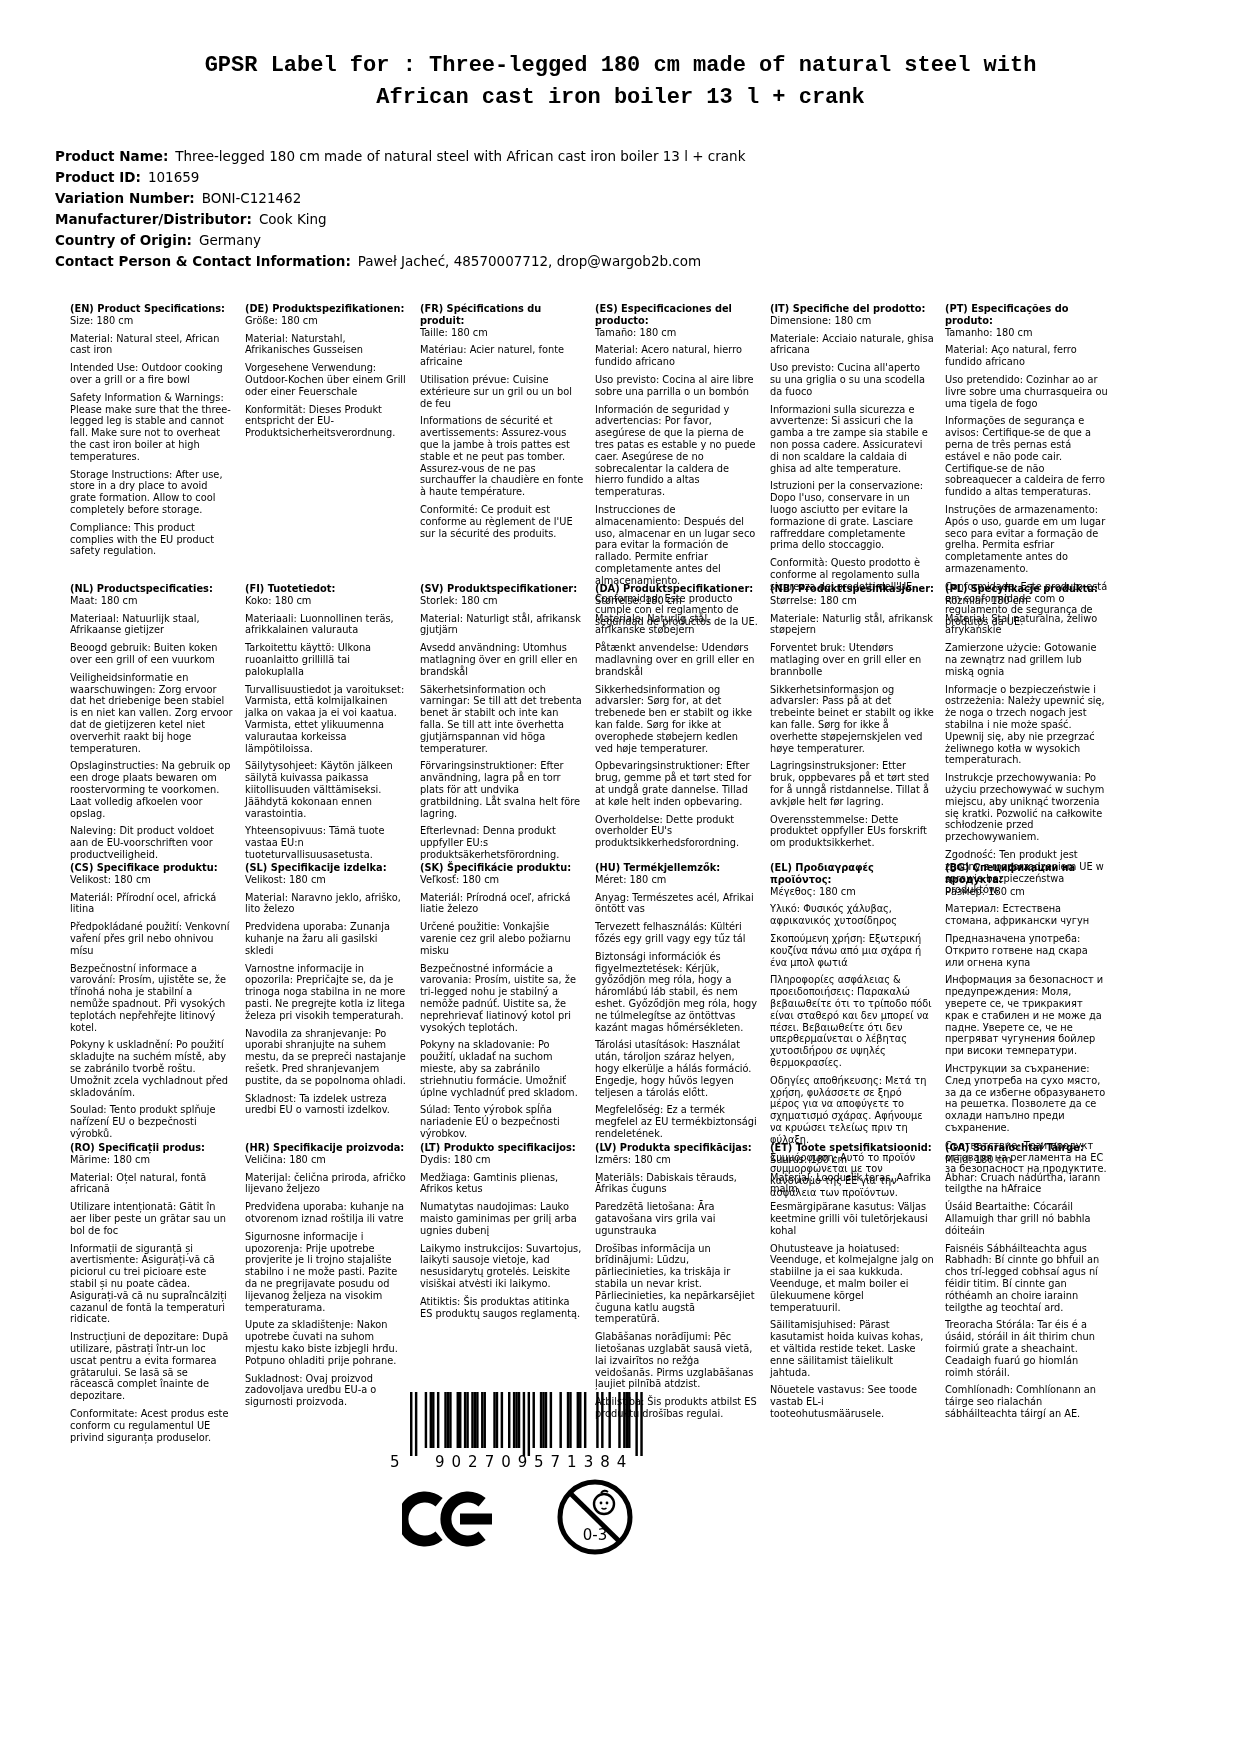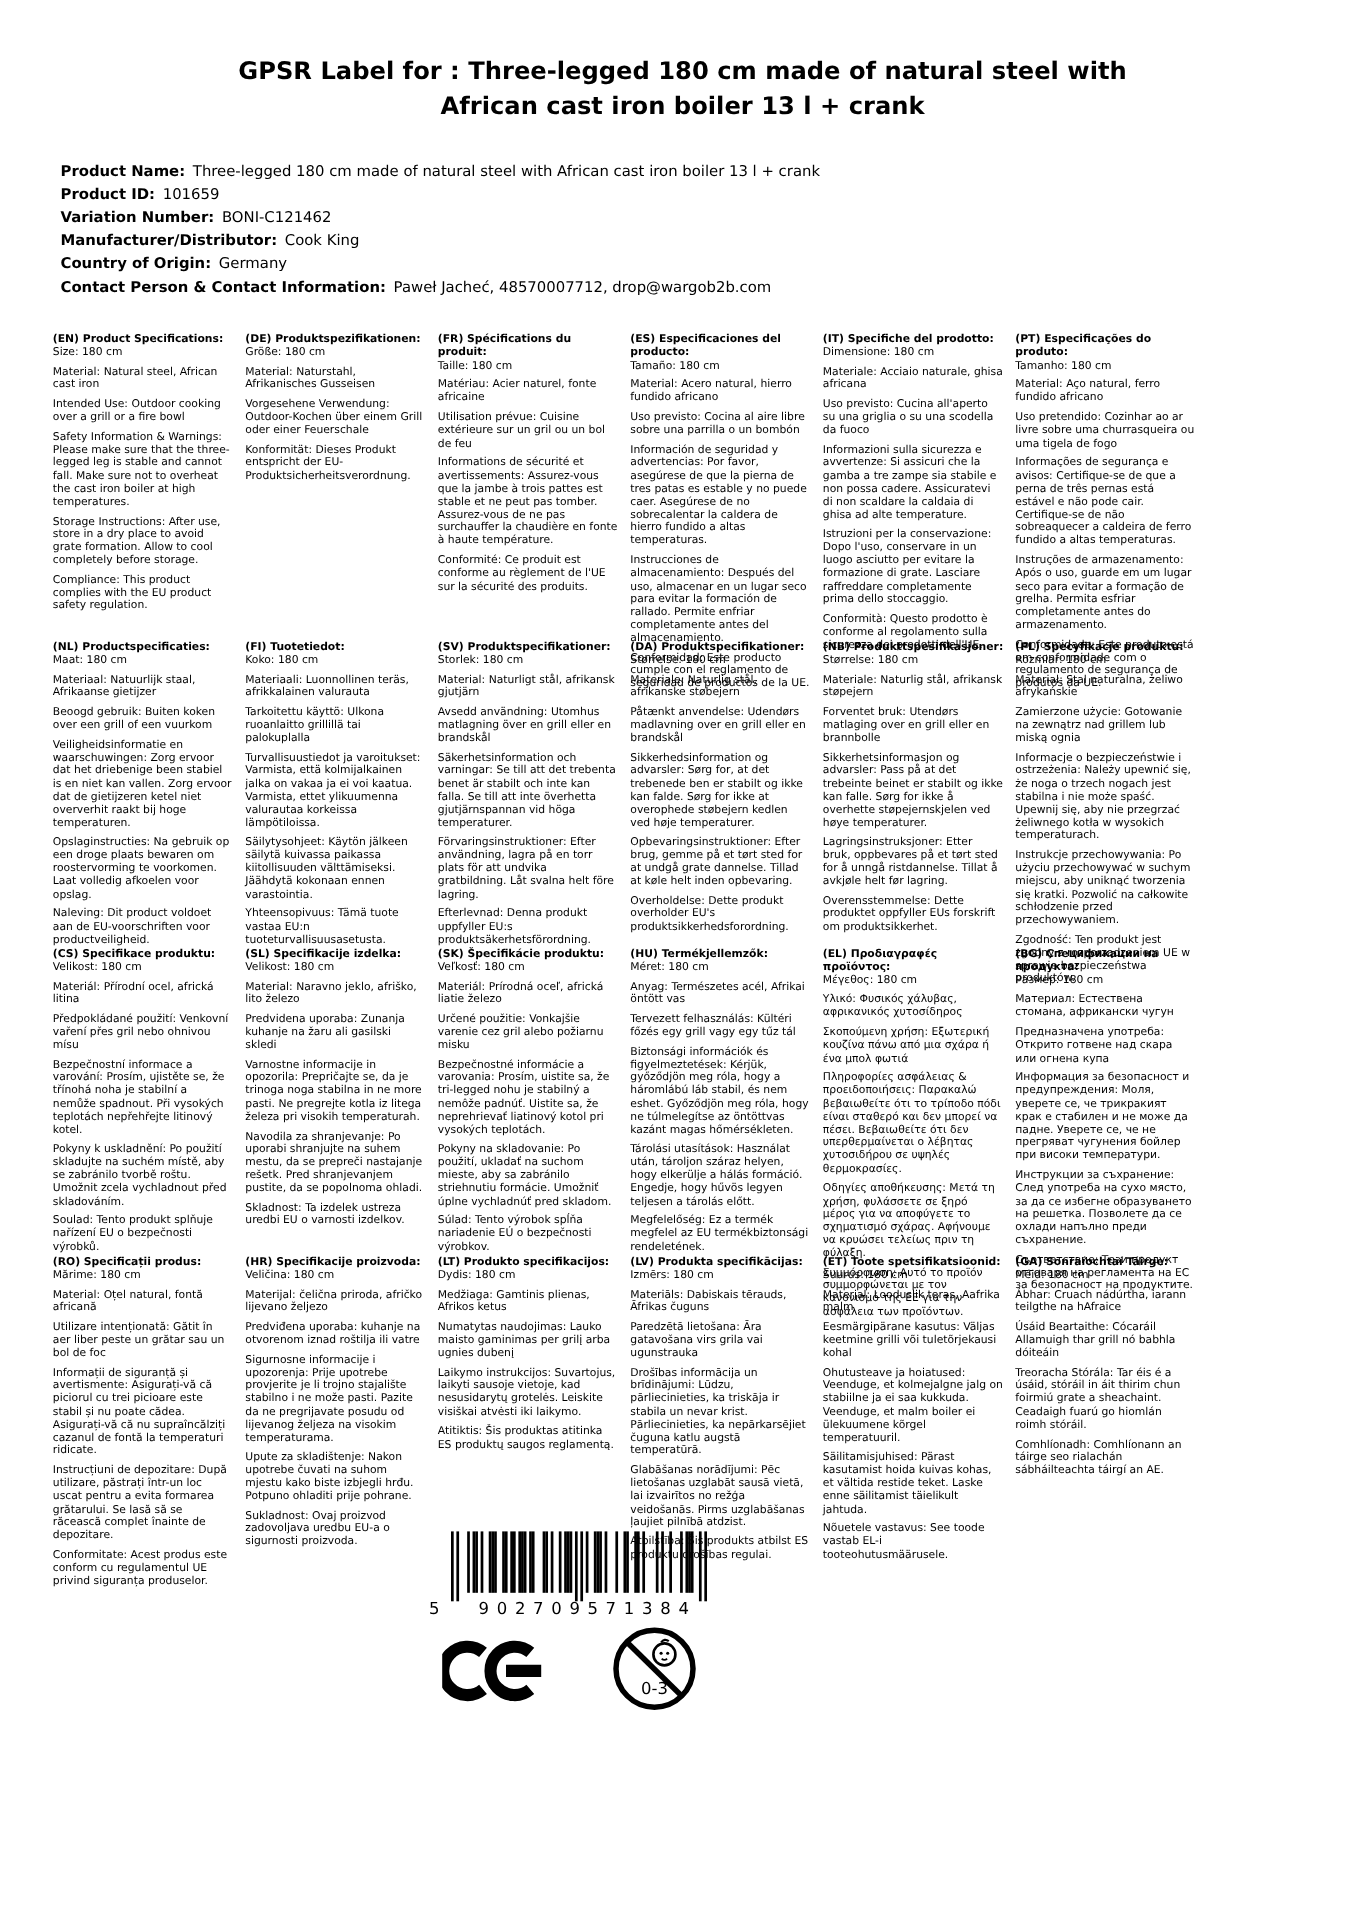--- a/index.html
+++ b/index.html
@@ -3,28 +3,28 @@
 <meta charset="utf-8">
 <style>
   html,body{margin:0;padding:0;}
   body{
     width:1241px;height:1754px;background:#ffffff;color:#000;
     font-family:"DejaVu Sans","Liberation Sans",sans-serif;
     position:relative;overflow:hidden;
   }
   .title{
     position:absolute;top:50px;left:0;right:0;text-align:center;
-    font-weight:bold;font-size:22px;line-height:1.45;
+    font-weight:bold;font-size:22px;line-height:1.45;font-family:Liberation Mono, monospace;
   }
   .title-inner{display:inline-block;max-width:840px;}
   .product-info{position:absolute;left:55px;top:146px;font-size:13.5px;line-height:21px;}
   .pi-row{white-space:nowrap;}
   .pi-label{font-weight:bold;margin-right:7px;margin-top:12px;}
   .spec-row{
-    position:absolute;left:48px;width:1050px;
+    position:absolute;left:70px;width:1050px;
     display:grid;grid-template-columns:repeat(6,164px);column-gap:11px;
     align-items:start;
   }
   .spec-heading{font-weight:bold;font-size:9.8px;line-height:11.8px;}
   .spec-para{font-size:9.8px;line-height:11.8px;margin:0 0 6px 0;}
   .barcode{position:absolute;left:390px;top:1392px;width:270px;height:92px;}
   .barcode-bars{position:absolute;left:20px;top:0;}
   .bc-digit{position:absolute;font-size:15px;line-height:16px;}
   .bc-lead{left:0;top:62px;}
   .bc-left{left:45px;top:62px;letter-spacing:7px;}
@@ -256,20 +256,21 @@
       <p class="spec-para">Eesmärgipärane kasutus: Väljas keetmine grilli või tuletõrjekausi kohal</p>
       <p class="spec-para">Ohutusteave ja hoiatused: Veenduge, et kolmejalgne jalg on stabiilne ja ei saa kukkuda. Veenduge, et malm boiler ei ülekuumene kõrgel temperatuuril.</p>
       <p class="spec-para">Säilitamisjuhised: Pärast kasutamist hoida kuivas kohas, et vältida restide teket. Laske enne säilitamist täielikult jahtuda.</p>
       <p class="spec-para">Nõuetele vastavus: See toode vastab EL-i tooteohutusmäärusele.</p>
     </div>
     <div class="spec-cell">
       <div class="spec-heading">(GA) Sonraíochtaí Táirge:</div>
       <p class="spec-para">Méid: 180 cm</p>
       <p class="spec-para">Ábhar: Cruach nádúrtha, iarann teilgthe na hAfraice</p>
       <p class="spec-para">Úsáid Beartaithe: Cócaráil Allamuigh thar grill nó babhla dóiteáin</p>
+      <p class="spec-para">Faisnéis Sábháilteachta agus Rabhadh: Bí cinnte go bhfuil an chos trí-legged cobhsaí agus ní féidir titim. Bí cinnte gan róthéamh an choire iarainn teilgthe ag teochtaí ard.</p>
       <p class="spec-para">Treoracha Stórála: Tar éis é a úsáid, stóráil in áit thirim chun foirmiú grate a sheachaint. Ceadaigh fuarú go hiomlán roimh stóráil.</p>
       <p class="spec-para">Comhlíonadh: Comhlíonann an táirge seo rialachán sábháilteachta táirgí an AE.</p>
     </div>
   </div>
 
 <div class="barcode">
   <svg id="bars" class="barcode-bars" width="233" height="64">
       <rect x="0.00" y="0" width="2.45" height="64" fill="#000"></rect>
       <rect x="4.90" y="0" width="2.45" height="64" fill="#000"></rect>
       <rect x="14.70" y="0" width="2.45" height="56" fill="#000"></rect>

